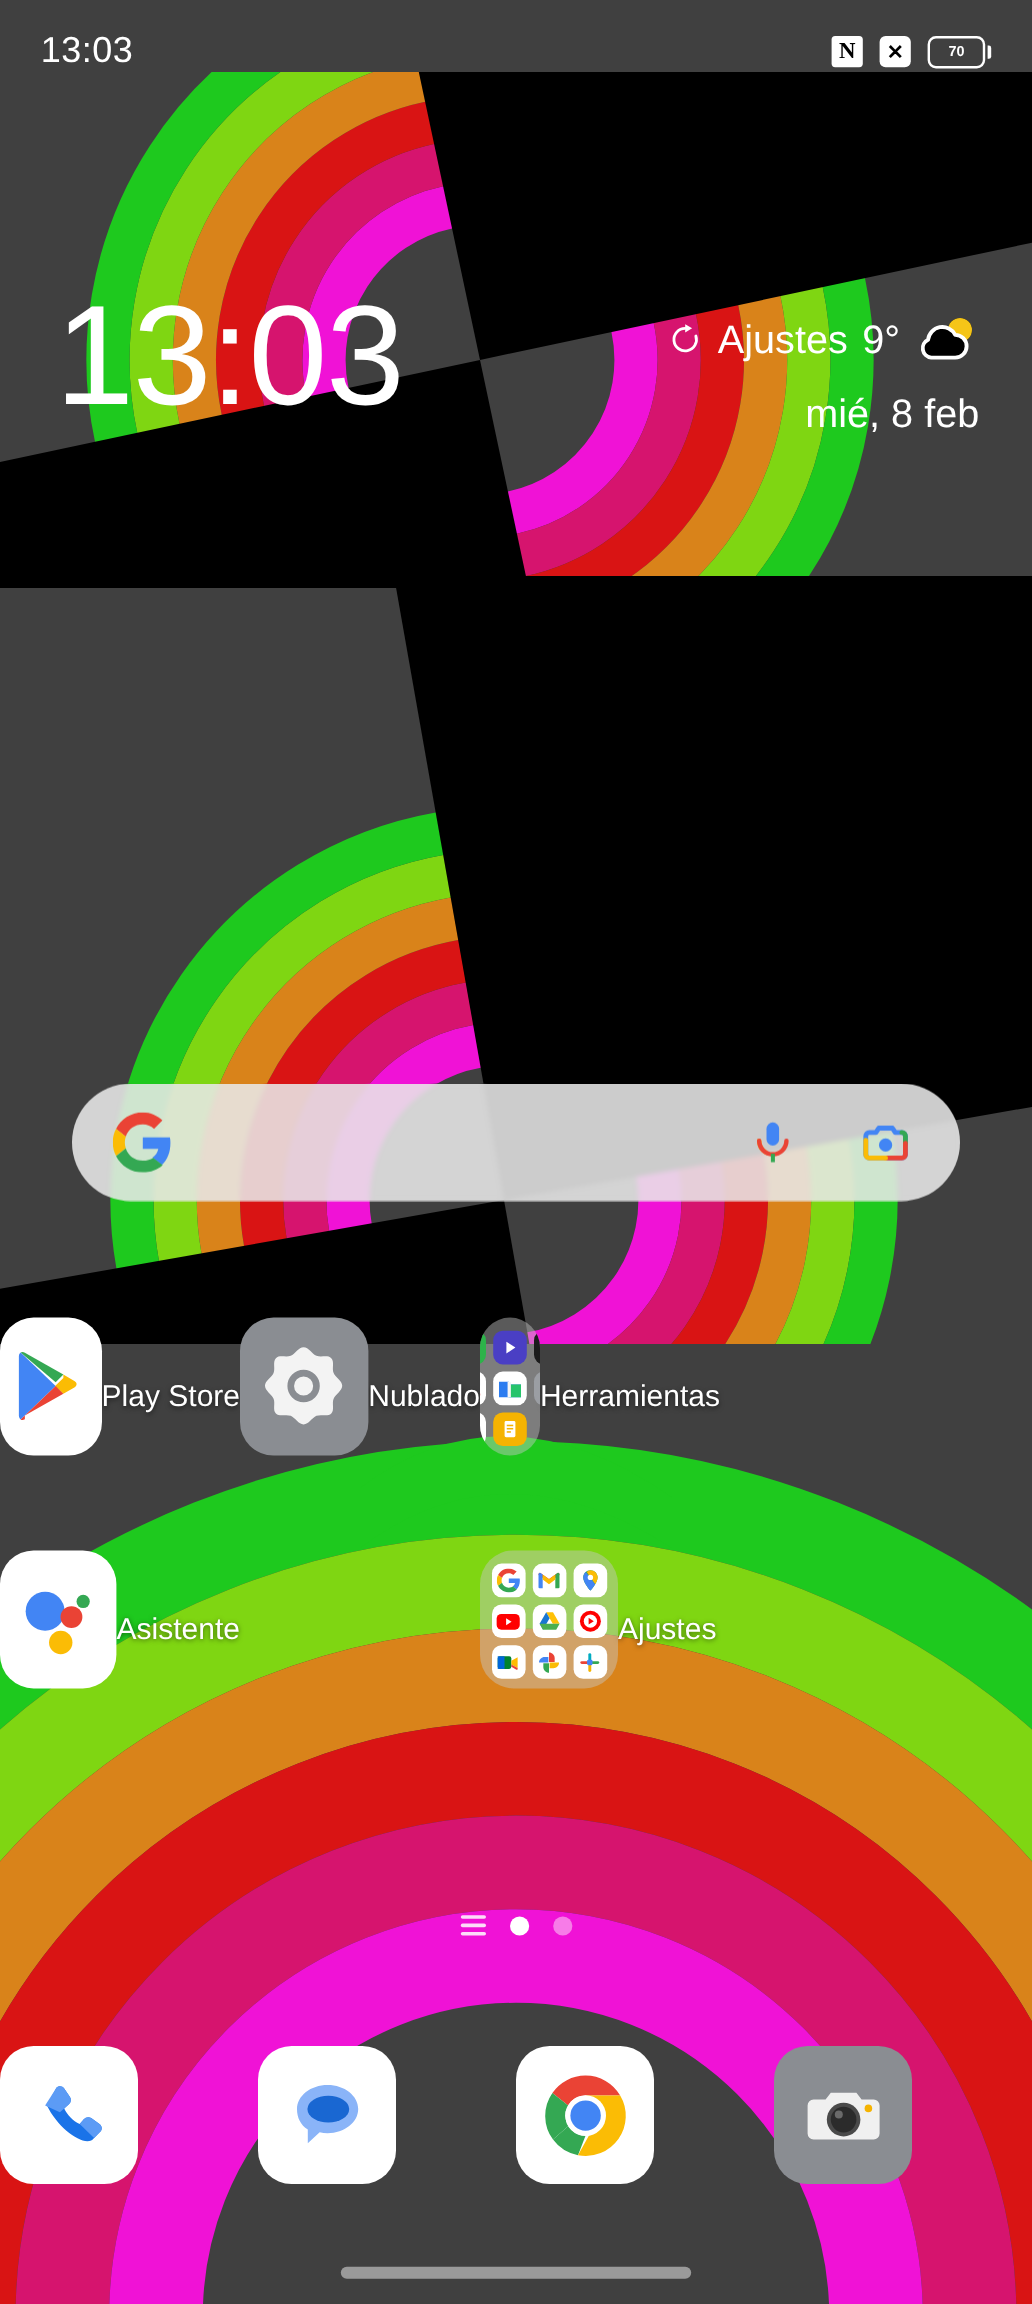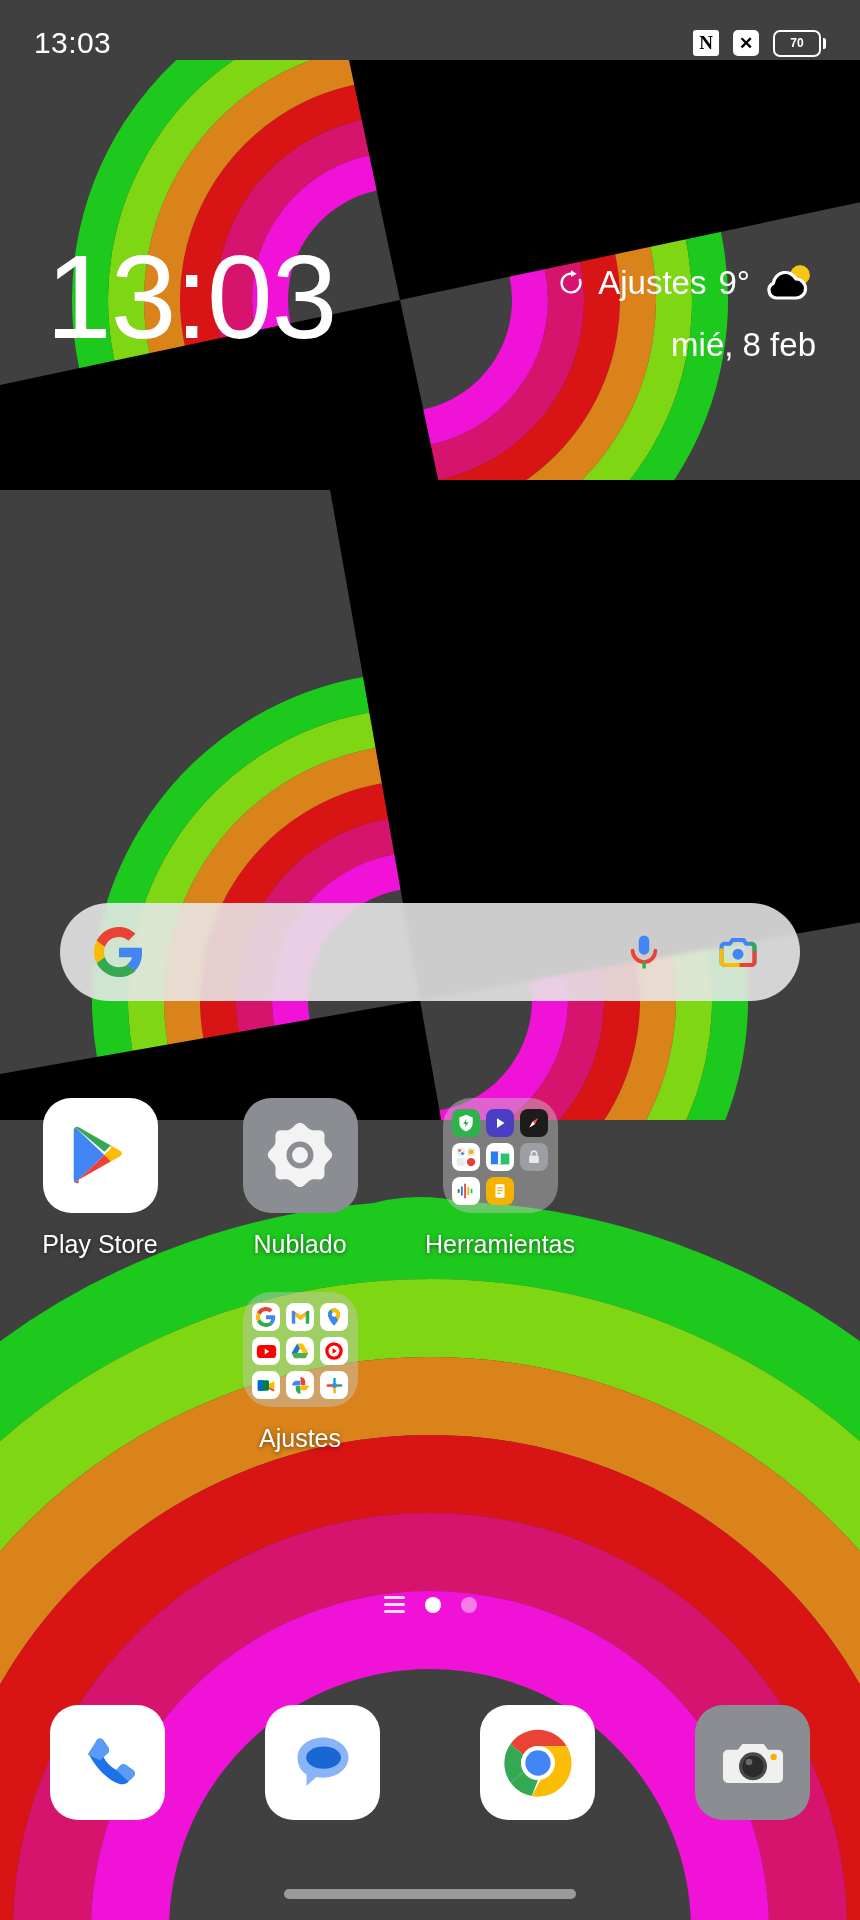--- a/index.html
+++ b/index.html
@@ -60,21 +60,21 @@
     display:flex; align-items:center; padding:0 34px;
     backdrop-filter: blur(2px);
   }
   .sb-spacer { flex:1; }
   .sb-btn { width:56px; height:56px; display:flex; align-items:center; justify-content:center; }
   .gap-right { margin-left:38px; }
 
   
   .grid { position:absolute; left:0; width:860px; z-index:20; }
   .row { display:flex; }
-  .cell { width:200px; display:flex; flex-direction:column; align-items:center; }
+  .cell { width:200px; display:flex; align-items:center; }
   .cell.empty { visibility:hidden; }
   .icon-box {
     width:115px; height:115px; border-radius:28px; position:relative; overflow:hidden;
     display:flex; align-items:center; justify-content:center;
   }
   .label {
     margin-top:17px; color:#fff; font-size:25px; font-weight:500;
     white-space:nowrap; text-shadow:0 1px 4px rgba(0,0,0,.55);
   }
   .folder {
@@ -322,20 +322,31 @@
         </div>
         <div class="label">Herramientas</div>
       </div>
 
     </div>
   </div>
 
   <div class="grid" style="top:1292px;">
     <div class="row">
 
+      <div class="cell">
+        <div class="icon-box" style="background:#fff;">
+          <svg width="78" height="78" viewBox="0 0 48 48">
+            <circle cx="17" cy="19.5" r="10" fill="#4285F4"></circle>
+            <circle cx="30.5" cy="22.5" r="5.6" fill="#EA4335"></circle>
+            <circle cx="36.5" cy="14.5" r="3.4" fill="#34A853"></circle>
+            <circle cx="25" cy="35.5" r="6" fill="#FBBC05"></circle>
+          </svg>
+        </div>
+        <div class="label">Asistente</div>
+      </div>
 
 
       <div class="cell empty">
         <div class="icon-box"></div>
         <div class="label"></div>
       </div>
 
       <div class="cell">
         <div class="icon-box folder g3">
           <div class="mini">

